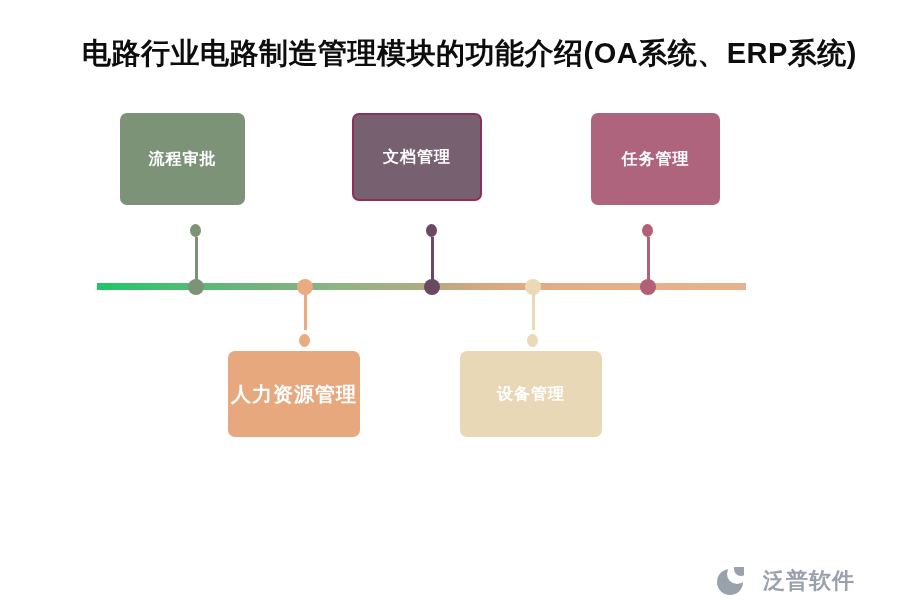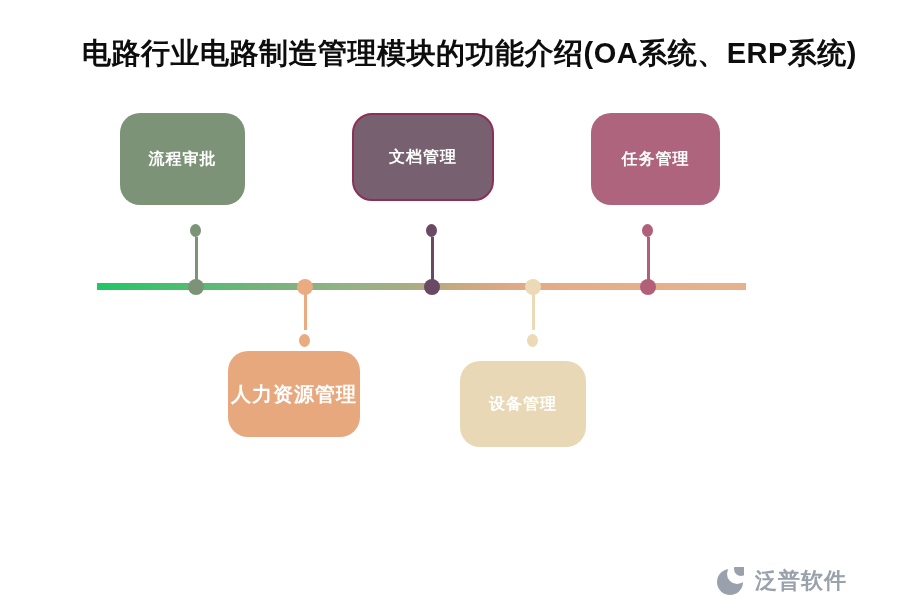--- a/index.html
+++ b/index.html
@@ -15,43 +15,43 @@
     font-size:29px;font-weight:bold;color:#0d0d0d;letter-spacing:0.5px;white-space:nowrap;
   }
 
   
   .timeline{
     position:absolute;left:97px;top:283px;width:649px;height:7px;z-index:1;
   }
 
   
   .box{
-    position:absolute;border-radius:20px;display:flex;align-items:center;justify-content:center;
+    position:absolute;border-radius:7px;display:flex;align-items:center;justify-content:center;
     color:#ffffff;font-weight:bold;font-size:16px;letter-spacing:1px;z-index:2;box-sizing:border-box;
   }
   .m1 .box{left:120px;top:113px;width:125px;height:92px;}
-  .m2 .box{left:352px;top:113px;width:142px;height:88px;border:2px solid transparent;}
+  .m2 .box{left:352px;top:113px;width:130px;height:88px;border:2px solid transparent;}
   .m3 .box{left:571px;top:113px;width:129px;height:92px;margin-left:20px;}
   .m4 .box{left:228px;top:351px;width:132px;height:86px;font-size:20px;}
-  .m5 .box{left:460px;top:361px;width:126px;height:86px;font-family:Liberation Serif, serif;}
+  .m5 .box{left:460px;top:351px;width:142px;height:86px;font-family:Liberation Serif, serif;}
 
   
   .sdot{position:absolute;width:11px;height:13px;border-radius:50%;z-index:2;}
   .stem{position:absolute;width:3px;z-index:1;}
   .bdot{position:absolute;width:16px;height:16px;border-radius:50%;z-index:3;}
 
   .m1 .sdot{left:190px;top:224px;} .m1 .stem{left:195px;top:237px;height:46px;} .m1 .bdot{left:188px;top:279px;}
   .m2 .sdot{left:426px;top:224px;} .m2 .stem{left:431px;top:237px;height:46px;} .m2 .bdot{left:424px;top:279px;}
   .m3 .sdot{left:642px;top:224px;} .m3 .stem{left:647px;top:237px;height:46px;} .m3 .bdot{left:640px;top:279px;}
   .m4 .bdot{left:297px;top:279px;} .m4 .stem{left:304px;top:294px;height:36px;} .m4 .sdot{left:299px;top:334px;}
   .m5 .bdot{left:525px;top:279px;} .m5 .stem{left:532px;top:294px;height:36px;} .m5 .sdot{left:527px;top:334px;}
 
   
   .logo{position:absolute;right:8px;bottom:4px;width:175px;}
-  .logo-row{display:flex;align-items:center;justify-content:flex-start;gap:11px;}
+  .logo-row{display:flex;align-items:center;justify-content:flex-start;gap:19px;}
   .logo-name{font-size:22px;font-weight:bold;letter-spacing:1px;white-space:nowrap;}
   .logo-url{
     font-family:"Liberation Serif","DejaVu Serif",serif;font-weight:bold;
     font-size:15px;letter-spacing:0.5px;margin-top:0px;white-space:nowrap;
   }
 </style>
 </head>
 <body>
 
 <div class="stage">

